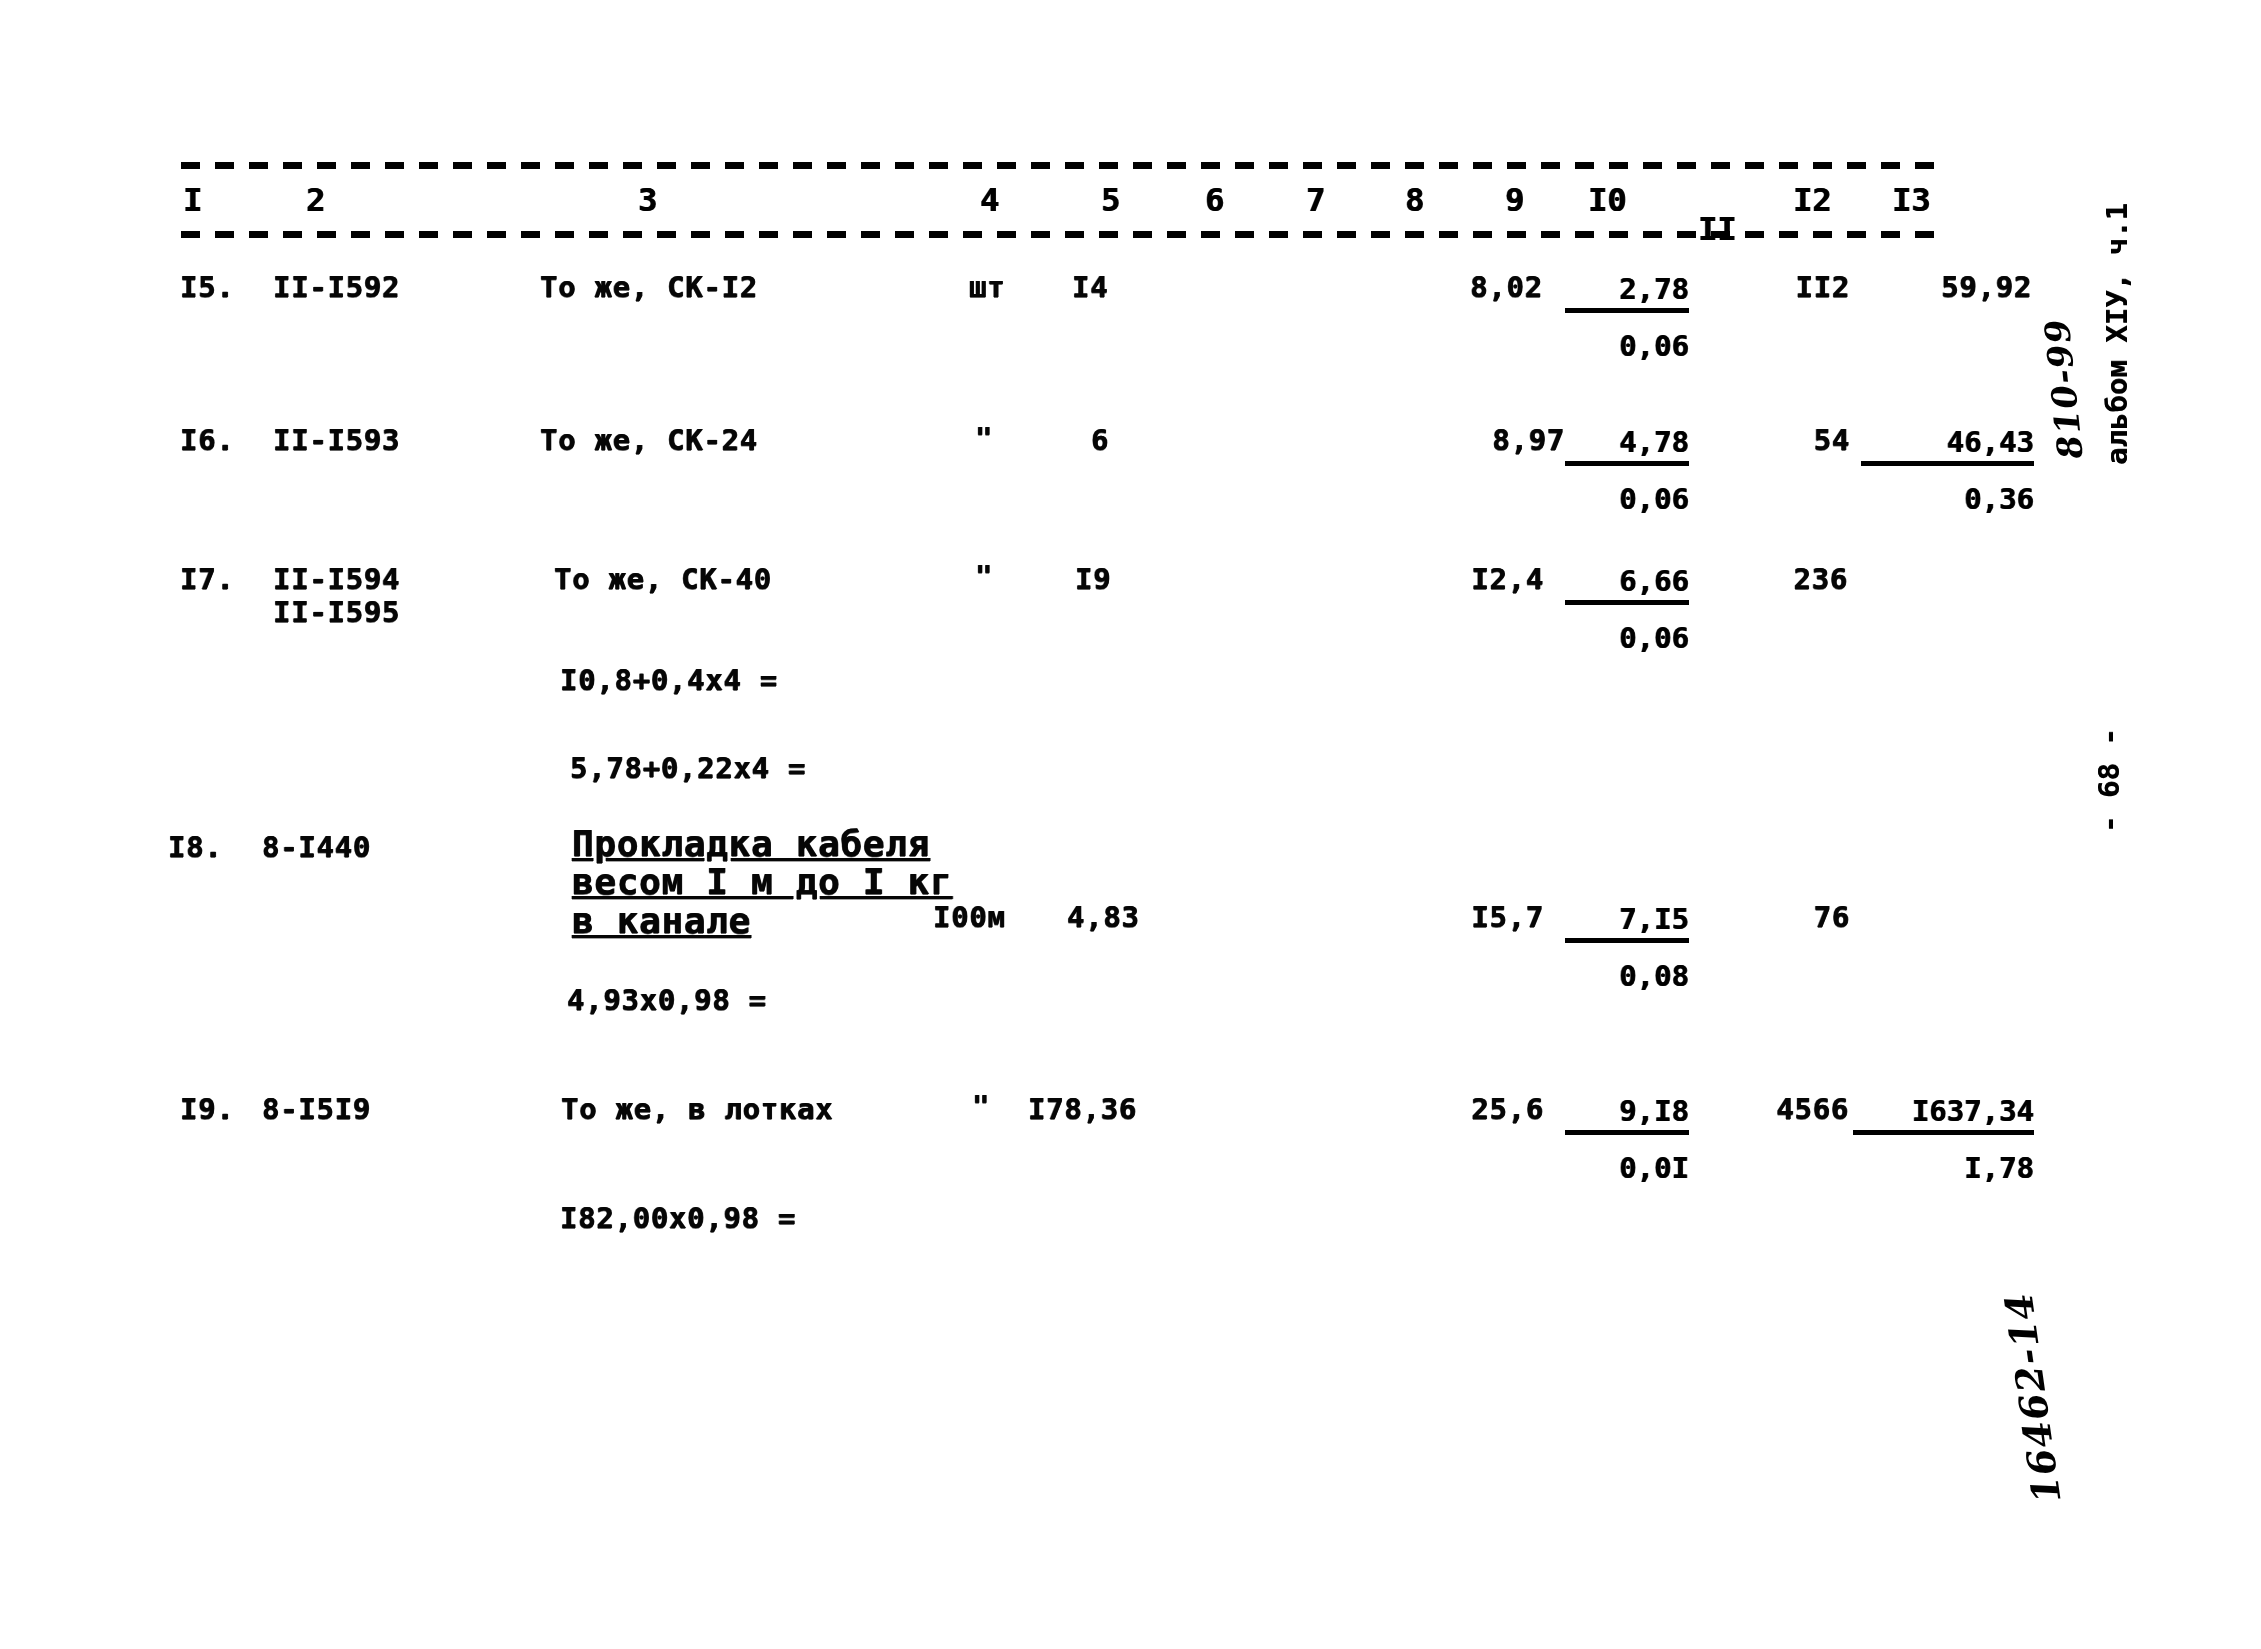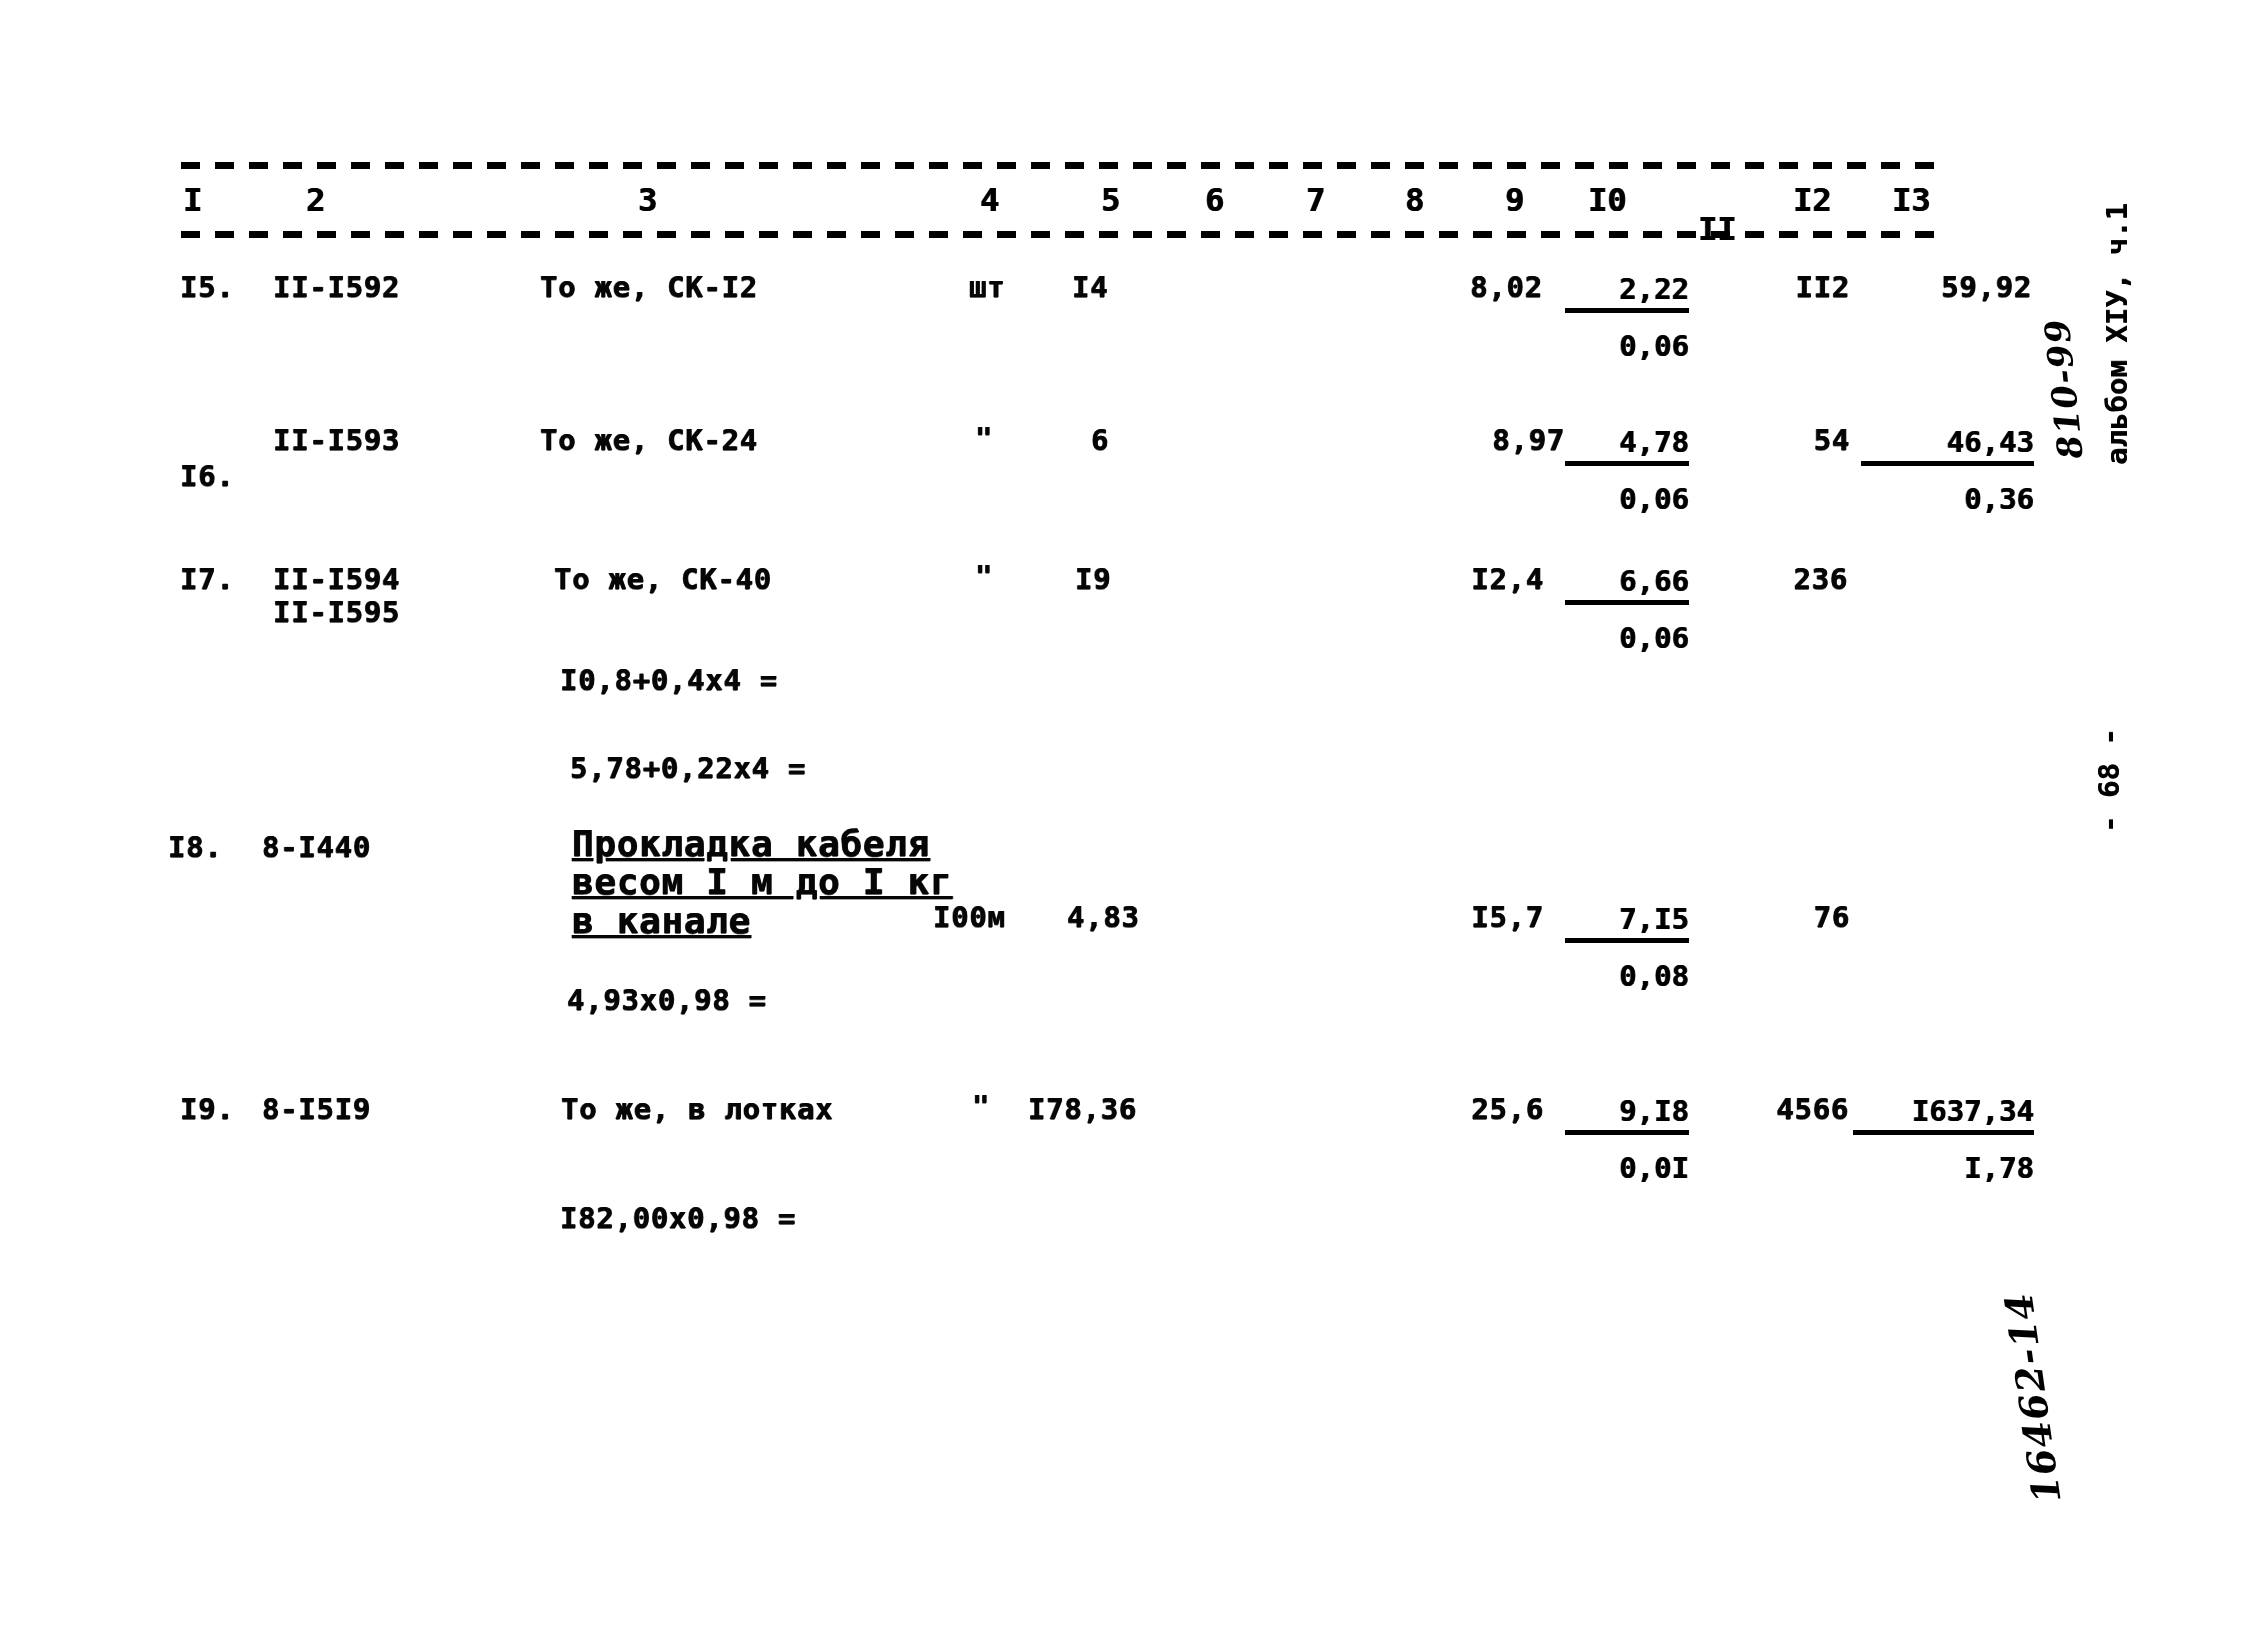--- a/index.html
+++ b/index.html
@@ -131,27 +131,27 @@
 
   <div class="dashrule" style="left:181px; top:231px; width:1755px;"></div>
 
   <div class="tw" style="left:180px;  top:272px;">I5.</div>
   <div class="tw" style="left:273px;  top:272px;">II-I592</div>
   <div class="tw" style="left:540px;  top:272px;">То же, СК-I2</div>
   <div class="tw" style="left:969px; top:272px;">шт</div>
   <div class="tw" style="left:1072px; top:272px;">I4</div>
   <div class="tw right" style="left:1448px; top:272px; width:117px;text-align:center;">8,02</div>
   <div class="frac" style="left:1565px; top:272px; width:124px;">
-    <span class="num">2,22</span>
+    <span class="num">2,78</span>
     <span class="den">0,06</span>
   </div>
   <div class="tw right" style="left:1740px; top:272px; width:110px;">II2</div>
   <div class="tw right" style="left:1857px; top:272px; width:175px;">59,92</div>
 
-  <div class="tw" style="left:180px;  top:425px;margin-top:36px;">I6.</div>
+  <div class="tw" style="left:180px;  top:425px;">I6.</div>
   <div class="tw" style="left:273px;  top:425px;">II-I593</div>
   <div class="tw" style="left:540px;  top:425px;">То же, СК-24</div>
   <div class="tw" style="left:975px; top:423px;">"</div>
   <div class="tw" style="left:1091px; top:425px;">6</div>
   <div class="tw right" style="left:1448px; top:425px; width:117px;">8,97</div>
   <div class="frac" style="left:1565px; top:425px; width:124px;">
     <span class="num">4,78</span>
     <span class="den">0,06</span>
   </div>
   <div class="tw right" style="left:1740px; top:425px; width:110px;">54</div>

